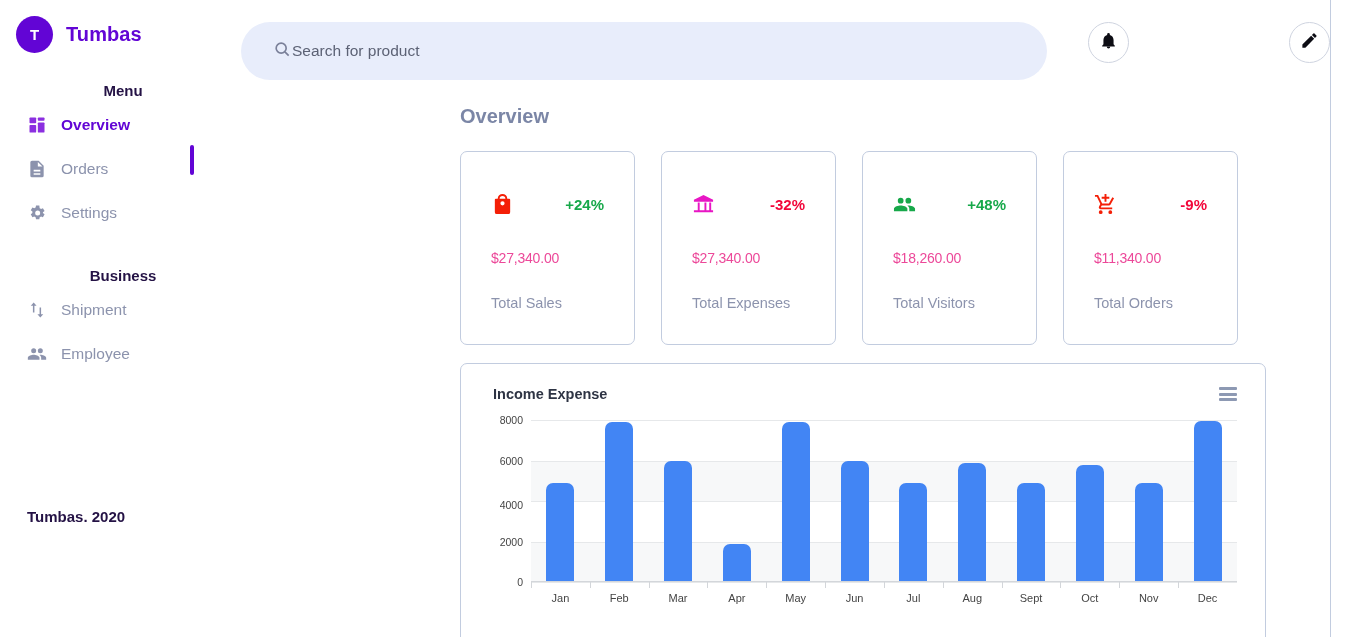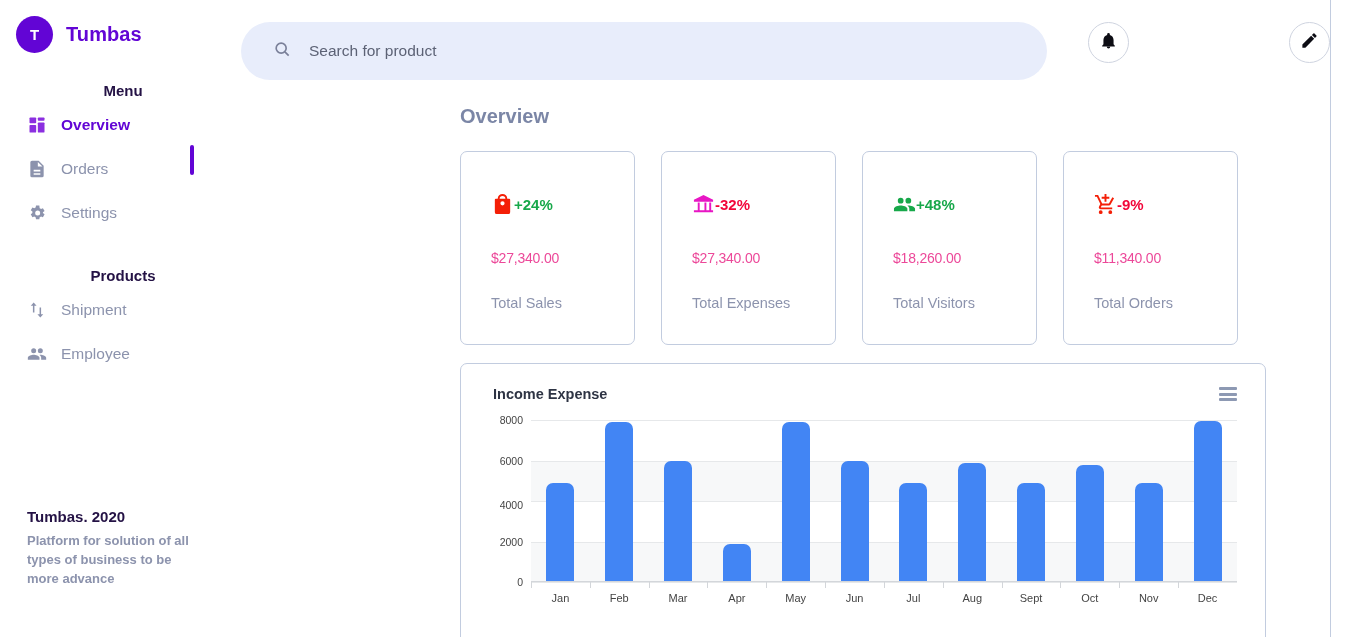--- a/index.html
+++ b/index.html
@@ -49,21 +49,21 @@
   .sidebar-footer { position: absolute; left: 27px; top: 508px; width: 175px; }
   .sidebar-footer .ft-title { font-size: 15px; font-weight: 700; color: #241245; margin-bottom: 7px; }
   .sidebar-footer .ft-desc { font-size: 13px; font-weight: 700; color: #8c93ad; line-height: 1.45; }
 
   
   .main { flex: 1 1 auto; position: relative; height: 637px; }
   .topbar { height: 103px; display: flex; align-items: flex-start; padding-top: 22px; }
   .search-wrap {
     margin-left: 21px; width: 806px; height: 58px;
     background: #e8edfb; border-radius: 29px;
-    display: flex; align-items: center; padding-left: 31px; gap: 17px;
+    display: flex; align-items: center; padding-left: 31px; 
   }
   .search-wrap svg { width: 20px; height: 20px; fill: none; stroke: #7a8099; stroke-width: 2; }
   .search-input {
     border: 0; outline: 0; background: transparent; flex: 1;
     font-family: "Liberation Sans", sans-serif;
     font-size: 15.5px; color: #5c6275; height: 30px;
   }
   .search-input::placeholder { color: #5c6275; }
   .icon-btn {
     width: 41px; height: 41px; border-radius: 50%;
@@ -81,21 +81,21 @@
   }
 
   
   .cards { position: absolute; left: 240px; top: 151px; display: flex; gap: 26px; }
   .card {
     width: 175px; height: 194px;
     border: 1px solid #c2ccdf; border-radius: 7px;
     background: #fff; padding: 40px 30px 0 30px;
     position: relative;
   }
-  .card-top { display: flex; align-items: center; height: 24px; }
+  .card-top { display: flex; align-items: center; justify-content: space-between; height: 24px; }
   .card-ico svg { width: 23px; height: 23px; display: block; }
   .card-delta { font-size: 15px; font-weight: 700; }
   .card-value { font-size: 14px; font-weight: 400; color: #ec4899; margin-top: 34px; white-space: nowrap; letter-spacing: -.2px; }
   .card-label { font-size: 14.5px; color: #8c93ad; margin-top: 29px; }
 
   
   .chart-card {
     position: absolute; left: 240px; top: 363px;
     width: 806px; height: 290px;
     border: 1px solid #c2ccdf; border-radius: 7px; background: #fff;
@@ -158,21 +158,21 @@
     </div>
     <div class="nav-item">
       <span class="nav-icon">
           <svg viewBox="0 0 24 24">
             <path d="M19.1 12.9a7.6 7.6 0 000-1.8l2-1.5-2-3.4-2.3.9a7.3 7.3 0 00-1.6-.9L14.8 3h-4l-.4 2.4a7.3 7.3 0 00-1.6.9l-2.3-.9-2 3.4 2 1.5a7.6 7.6 0 000 1.8l-2 1.5 2 3.4 2.3-.9c.5.4 1 .7 1.6.9l.4 2.4h4l.4-2.4c.6-.2 1.1-.5 1.6-.9l2.3.9 2-3.4-2-1.5zM12.8 15a3 3 0 110-6 3 3 0 010 6z"></path>
           </svg>
         </span>
       <span class="nav-label">Settings</span>
     </div>
 
-    <div class="nav-group-title">Products</div>
+    <div class="nav-group-title">Business</div>
 
     <div class="nav-item">
       <span class="nav-icon">
           <svg viewBox="0 0 24 24">
             <path d="M8 3L4.5 7h2.6v8h1.8V7h2.6L8 3zM16 21l3.5-4h-2.6V9h-1.8v8h-2.6l3.5 4z"></path>
           </svg>
         </span>
       <span class="nav-label">Shipment</span>
     </div>
     <div class="nav-item">
@@ -181,21 +181,20 @@
             <path d="M16 11a3 3 0 100-6 3 3 0 000 6zm-8 0a3 3 0 100-6 3 3 0 000 6zm0 2c-2.3 0-7 1.2-7 3.5V19h14v-2.5C15 14.2 10.3 13 8 13zm8 0c-.3 0-.6 0-1 .1 1.2.8 2 1.9 2 3.4V19h6v-2.5c0-2.3-4.7-3.5-7-3.5z"></path>
           </svg>
         </span>
       <span class="nav-label">Employee</span>
     </div>
 
     <div class="active-marker"></div>
 
     <div class="sidebar-footer">
       <div class="ft-title">Tumbas. 2020</div>
-      <div class="ft-desc">Platform for solution of all types of business to be more advance</div>
     </div>
   </aside>
 
   <section class="main">
     <div class="topbar">
       <div class="search-wrap">
         <span><svg viewBox="0 0 24 24">
               <circle cx="11" cy="11" r="6"></circle>
               <line x1="15.5" y1="15.5" x2="20" y2="20"></line>
             </svg></span>

